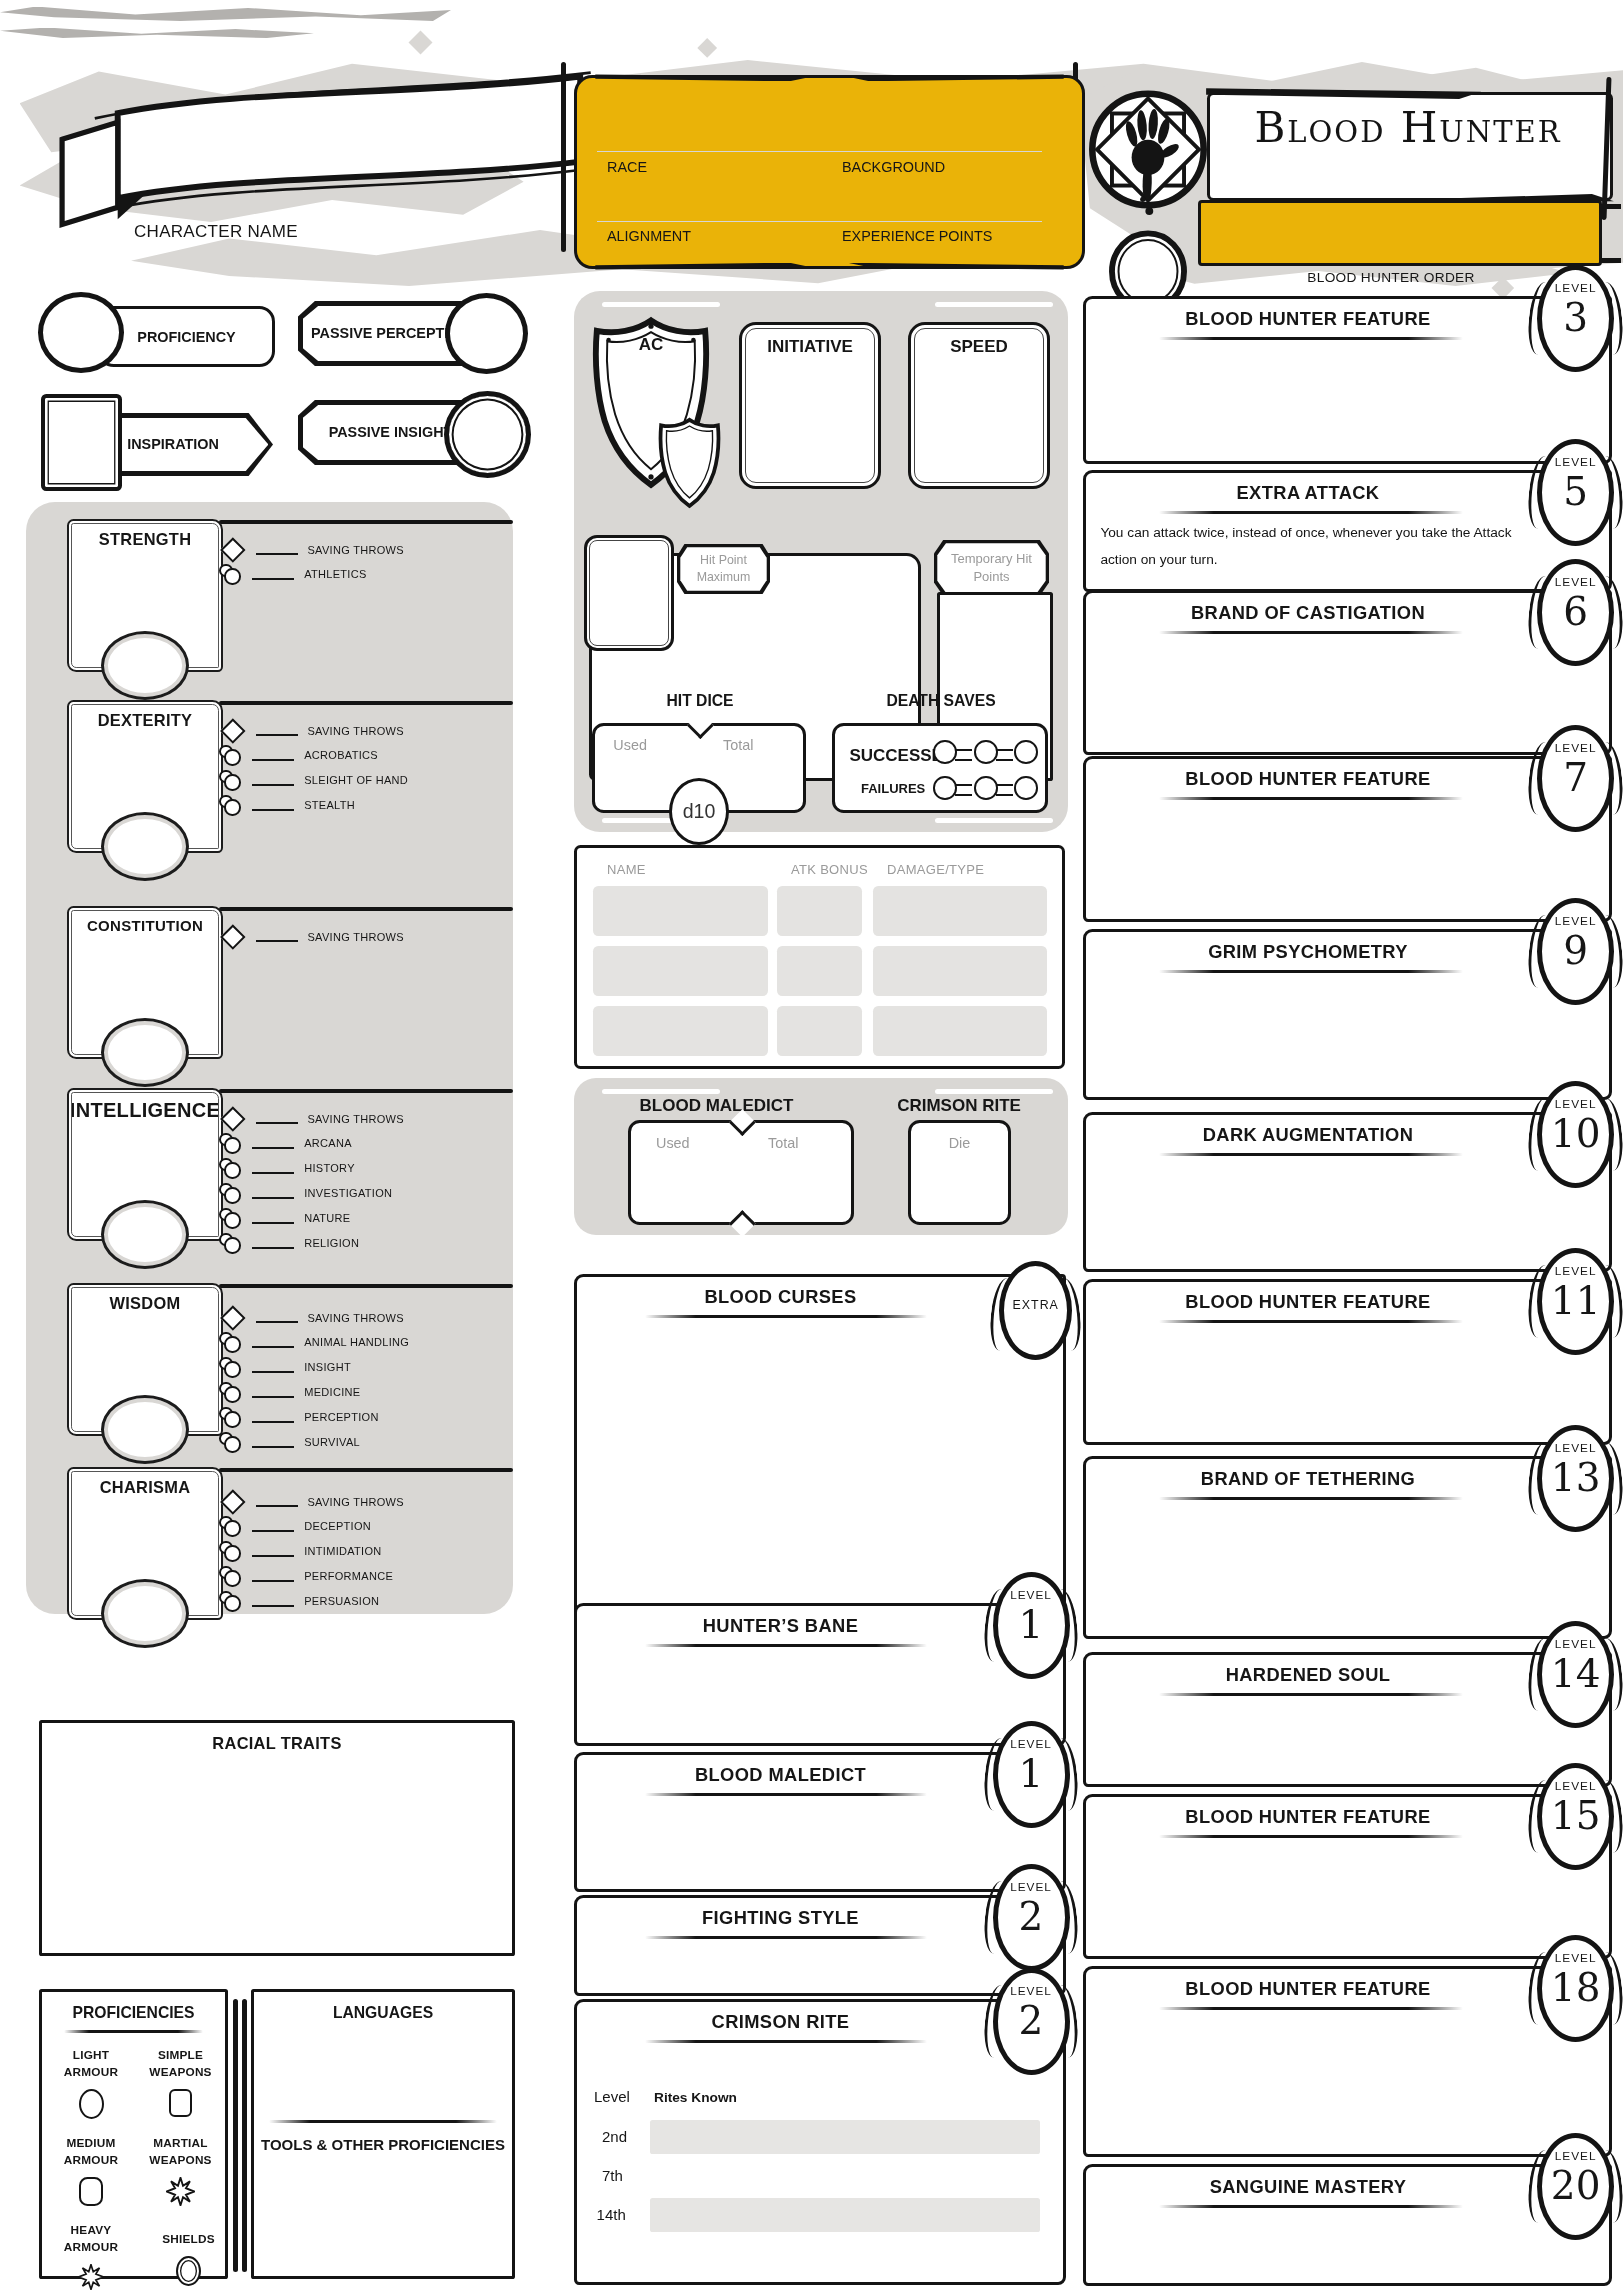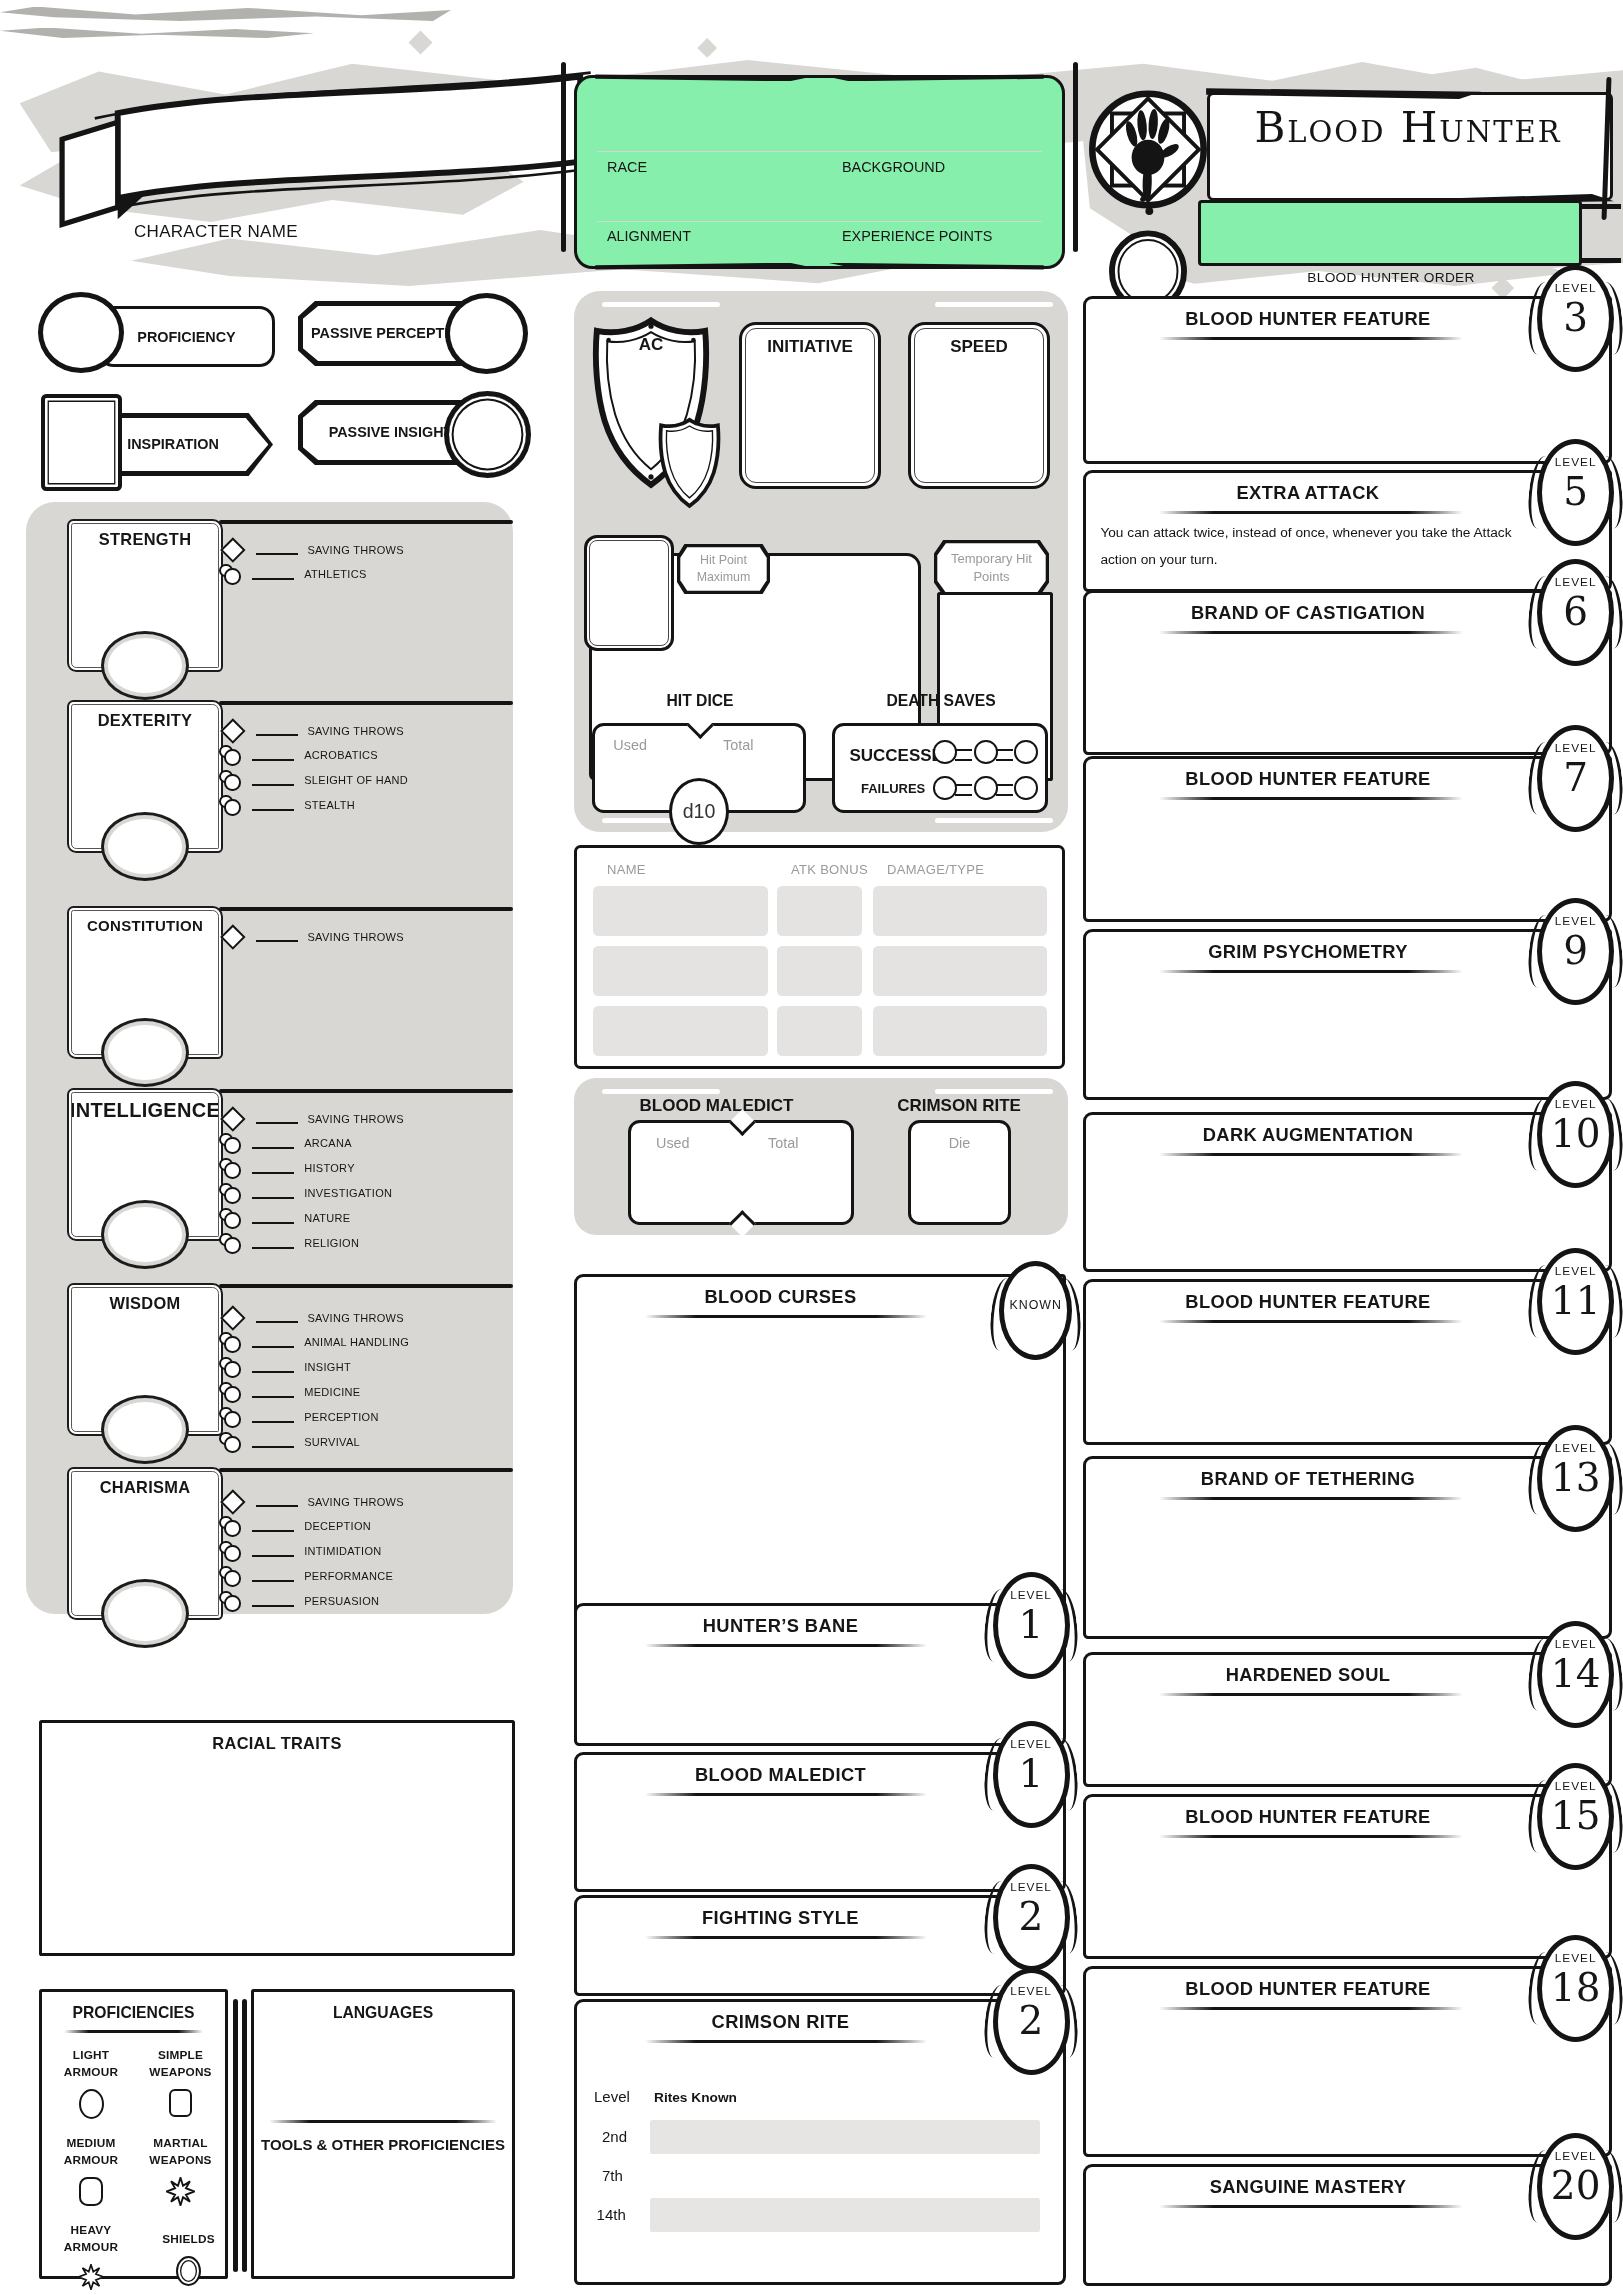--- a/index.html
+++ b/index.html
@@ -6,21 +6,21 @@
   body{
     width:1623px;height:2295px;position:relative;background:#ffffff;
     font-family:"Liberation Sans",sans-serif;color:#161616;overflow:hidden;
   }
   .abs{position:absolute;}
   
   .splat{position:absolute;background:#d9d7d4;}
   .streak{position:absolute;background:#b3b1ae;}
   .diamond{position:absolute;background:#d9d7d4;transform:rotate(45deg);}
   
-  .whitebox{position:absolute;background:#86efac;border:3.9px solid #141414;border-radius:7.9px 3.9px 7.9px 3.9px;}
+  .whitebox{position:absolute;background:#eab308;border:3.9px solid #141414;border-radius:7.9px 3.9px 7.9px 3.9px;padding-left:20px;}
   .panel{position:absolute;background:#d9d7d4;border-radius:26px;}
   .slit{position:absolute;background:#fff;height:4.6px;border-radius:2.6px;}
   
   .feature{position:absolute;background:#fff;border:3.3px solid #141414;border-radius:9.2px 3.9px 7.9px 5.2px;}
   .ftitle{position:absolute;top:9.2px;left:0;right:79px;text-align:center;font-size:18.3px;font-weight:600;letter-spacing:0.4px;}
   .funder{position:absolute;top:38px;left:14%;width:58%;height:2.6px;border-radius:2px;
           background:linear-gradient(90deg,rgba(0,0,0,0),#141414 18%,#141414 82%,rgba(0,0,0,0));}
   .fdesc{position:absolute;left:14.4px;font-size:13.7px;line-height:1.95;color:#141414;}
   
   .badge{position:absolute;width:77px;height:107px;}
@@ -444,21 +444,21 @@
 <div class="abs" style="left:877px;top:1096px;width:164px;text-align:center;font-size:17px;font-weight:600;">CRIMSON RITE</div>
 <div class="abs" style="left:908px;top:1120px;width:97px;height:99px;background:#fff;border:3.9px solid #141414;border-radius:11.8px;">
   <div class="abs graytext" style="left:0;top:11.8px;width:100%;text-align:center;font-size:14.4px;">Die</div>
 </div>
 
 <div class="feature" style="left:574px;top:1274px;width:486px;height:424px;">
   <div class="ftitle">BLOOD CURSES</div>
   <div class="funder"></div>
   <div class="badge" style="right:-9.2px;top:-15.7px;width:73px;height:99px;">
     <div class="ring"></div>
-    <div class="lvl" style="top:37px;font-size:12.4px;">KNOWN</div>
+    <div class="lvl" style="top:37px;font-size:12.4px;">EXTRA</div>
   </div>
 </div>
 
 <div class="feature" style="left:574px;top:1603px;width:486px;height:137px;">
   <div class="ftitle">HUNTER’S BANE</div>
   <div class="funder"></div>
   <div class="badge" style="right:-6.5px;top:-34px;">
     <div class="ring"></div>
     <div class="lvl">LEVEL</div>
     <div class="num">1</div>

